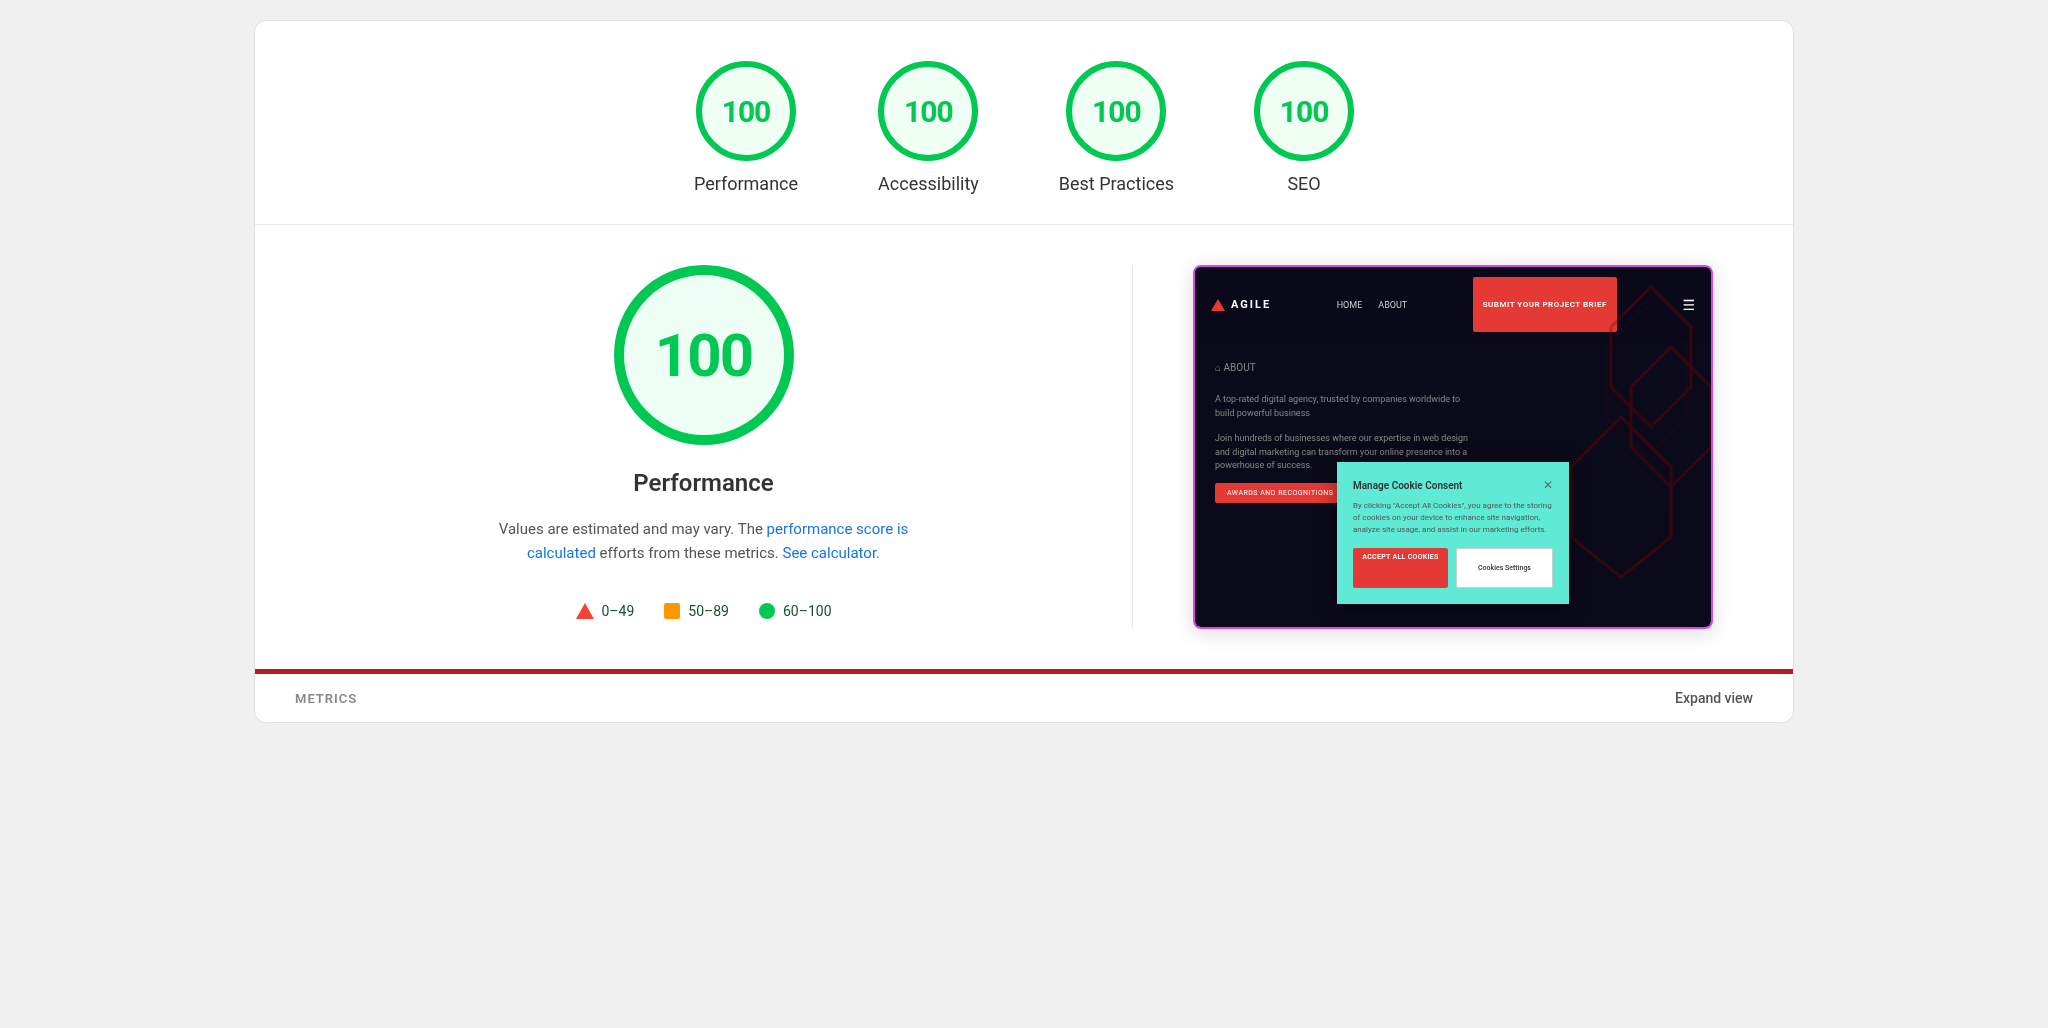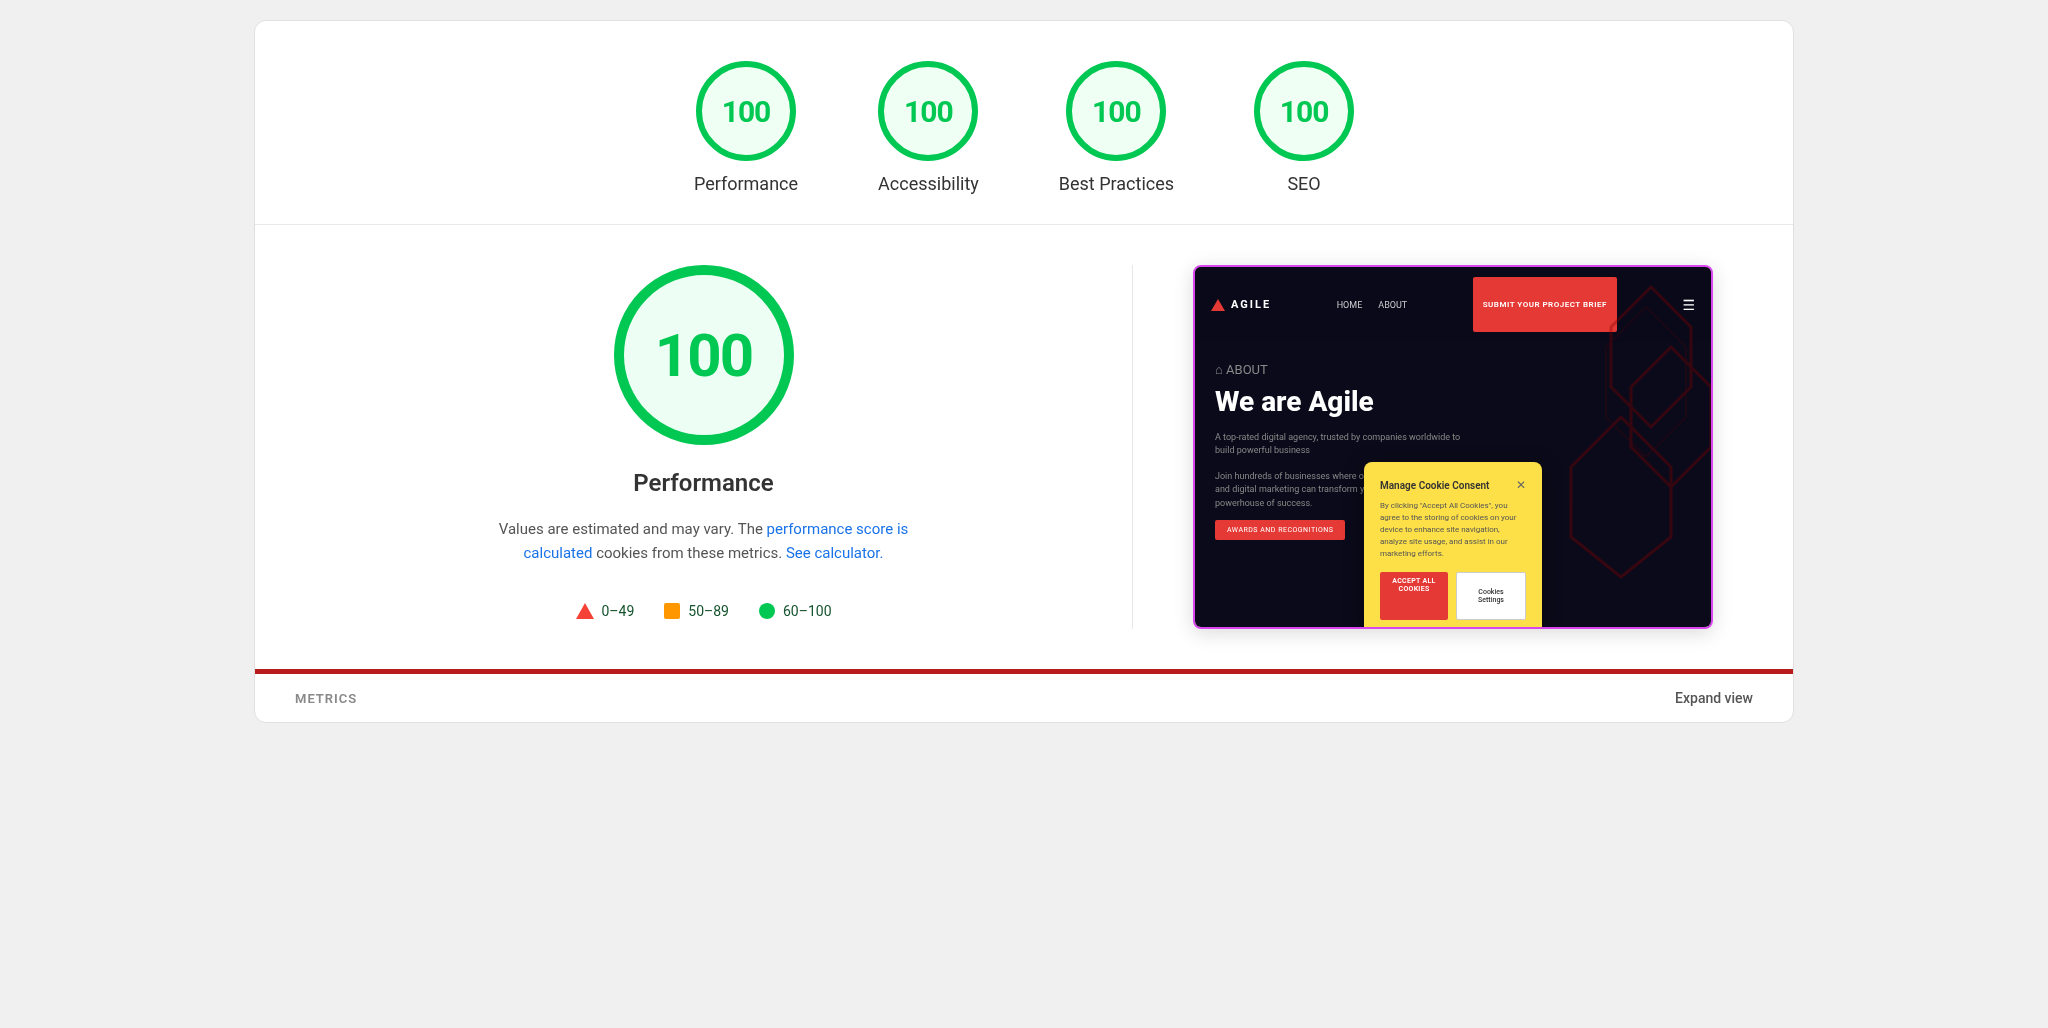--- a/index.html
+++ b/index.html
@@ -203,22 +203,22 @@
       color: #fff;
       font-size: 14px;
     }
     
     .preview-hero {
       padding: 20px 20px;
       position: relative;
     }
     .preview-breadcrumb {
       color: #888;
-      font-size: 13px;
-      margin-bottom: 8px;
+      font-size: 10px;
+      margin-bottom: 20px;
     }
     .preview-heading {
       color: #fff;
       font-size: 28px;
       font-weight: 800;
       line-height: 1.2;
       margin-bottom: 12px;
     }
     .preview-body-text {
       color: #888;
@@ -232,24 +232,24 @@
       font-size: 9px;
       line-height: 1.5;
       max-width: 260px;
     }
     
     .cookie-modal {
       position: absolute;
       top: 120px;
       left: 50%;
       transform: translateX(-50%);
-      background: #fde047;
-      border-radius: 8px;
+      background: #5eead4;
+      border-radius: 0;
       padding: 16px;
-      width: 178px;
+      width: 232px;
       box-shadow: 0 4px 20px rgba(0,0,0,0.4);
       z-index: 10;
     }
     .cookie-modal-header {
       display: flex;
       justify-content: space-between;
       align-items: center;
       margin-bottom: 8px;
     }
     .cookie-modal-title {
@@ -360,21 +360,21 @@
   </div>
 
   <div class="main-section">
 
     <div class="left-panel">
       <div class="big-score-circle">
         <span>100</span>
       </div>
       <div class="big-score-label">Performance</div>
       <div class="description">
-        <span>Values are estimated and may vary. The </span><a href="#">performance score is calculated</a><span> cookies from these metrics. </span><a href="#">See calculator.</a>
+        <span>Values are estimated and may vary. The </span><a href="#">performance score is calculated</a><span> efforts from these metrics. </span><a href="#">See calculator.</a>
       </div>
       <div class="legend">
         <div class="legend-item">
           <div class="legend-triangle"></div>
           <span>0–49</span>
         </div>
         <div class="legend-item">
           <div class="legend-square"></div>
           <span>50–89</span>
         </div>
@@ -404,21 +404,20 @@
             <div class="preview-nav-links">
               <span class="preview-nav-link">HOME</span>
               <span class="preview-nav-link">ABOUT</span>
             </div>
             <div class="preview-cta-btn">SUBMIT YOUR PROJECT BRIEF</div>
             <div class="preview-menu-icon">☰</div>
           </div>
 
           <div class="preview-hero">
             <div class="preview-breadcrumb">⌂ ABOUT</div>
-            <div class="preview-heading">We are Agile</div>
             <div class="preview-body-text">A top-rated digital agency, trusted by companies worldwide to build powerful business</div>
 
             
             <div class="cookie-modal">
               <div class="cookie-modal-header">
                 <span class="cookie-modal-title">Manage Cookie Consent</span>
                 <span class="cookie-modal-close">✕</span>
               </div>
               <div class="cookie-modal-body">By clicking "Accept All Cookies", you agree to the storing of cookies on your device to enhance site navigation, analyze site usage, and assist in our marketing efforts.</div>
               <div class="cookie-modal-buttons">

